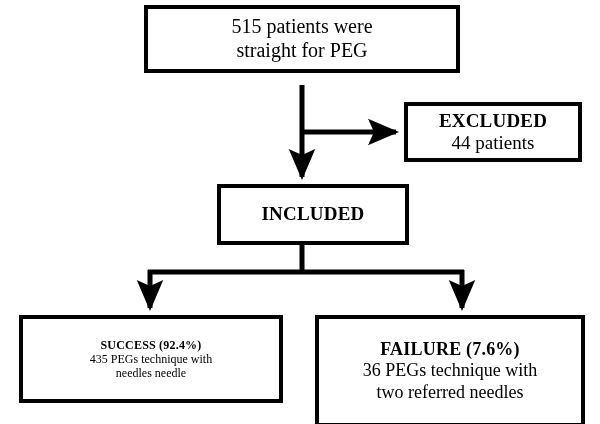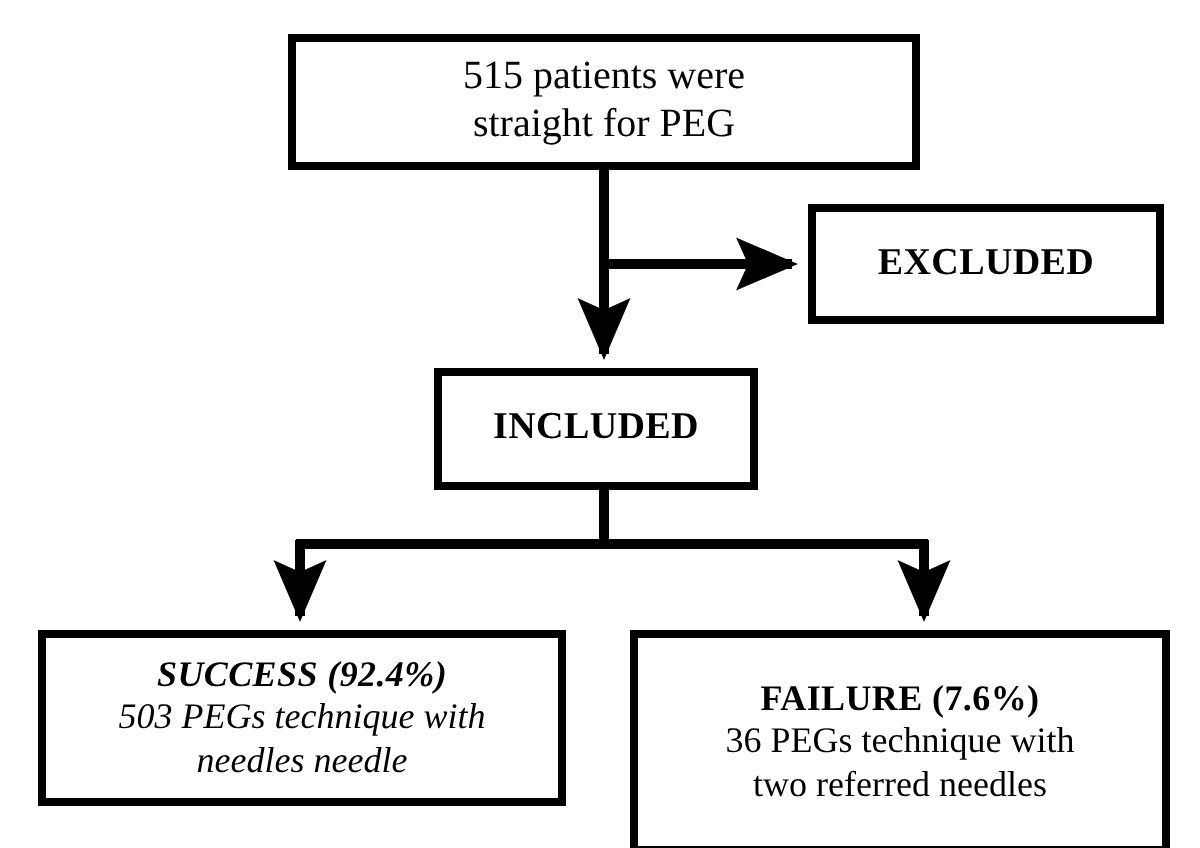--- a/index.html
+++ b/index.html
@@ -41,40 +41,39 @@
     white-space: nowrap;
     line-height: 1.18;
   }
   .line.bold {
     font-weight: bold;
     letter-spacing: 0.2px;
   }
 
   
   #node-referred {
-    left: 144px;  top: 17px;
+    left: 144px;  top: 5px;
     width: 316px; height: 68px;
     font-size: 20px;
   }
   #node-excluded {
     left: 404px;  top: 102px;
     width: 178px; height: 60px;
     font-size: 19px;
     text-align: right;
   }
   #node-included {
     left: 217px;  top: 184px;
-    width: 162px; height: 61px;
+    width: 192px; height: 61px;
     font-size: 19px;
   }
   #node-success {
     left: 19px;   top: 315px;
     width: 264px; height: 88px;
-    font-size: 18px;
-    font-style: italic;
+    font-size: 12px;
   }
   #node-failure {
     left: 315px;  top: 315px;
     width: 270px; height: 112px;
     font-size: 18px;
   }
 </style>
 </head>
 <body>
 
@@ -100,29 +99,30 @@
     <line x1="462" y1="270" x2="462" y2="308" stroke="#000000" stroke-width="5" marker-end="url(#arrowhead)"></line>
   </svg>
 
   <div class="node" id="node-referred">
     <span class="line">515 patients were</span>
     <span class="line">straight for PEG</span>
   </div>
 
   <div class="node" id="node-excluded">
     <span class="line bold">EXCLUDED</span>
+    <span class="line">44 patients</span>
   </div>
 
   <div class="node" id="node-included">
     <span class="line bold">INCLUDED</span>
   </div>
 
   <div class="node" id="node-success">
     <span class="line bold">SUCCESS (92.4%)</span>
-    <span class="line">503 PEGs technique with</span>
+    <span class="line">435 PEGs technique with</span>
     <span class="line">needles needle</span>
   </div>
 
   <div class="node" id="node-failure">
     <span class="line bold">FAILURE (7.6%)</span>
     <span class="line">36 PEGs technique with</span>
     <span class="line">two referred needles</span>
   </div>
 
 </div>

